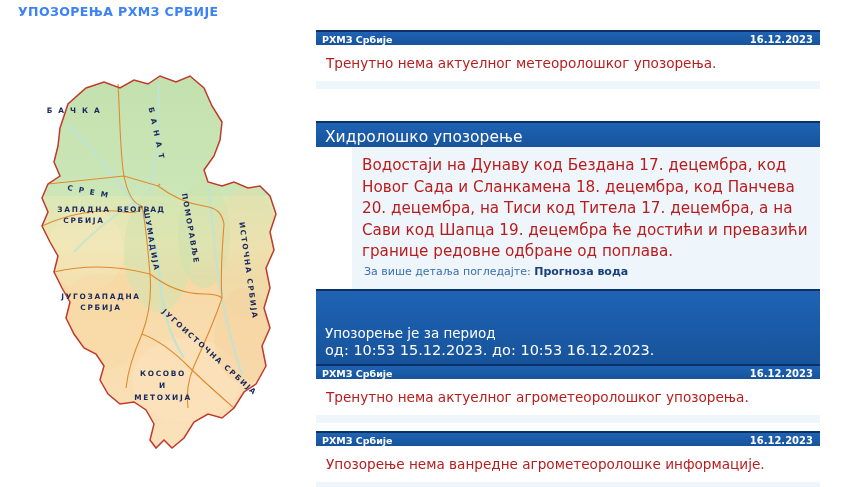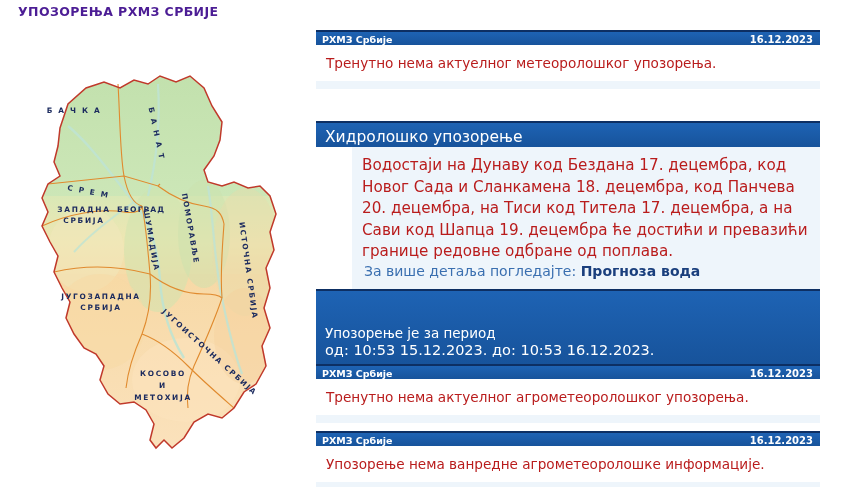--- a/index.html
+++ b/index.html
@@ -3,21 +3,21 @@
 <meta charset="utf-8">
 <style>
   html,body{margin:0;padding:0;}
   body{
     width:850px;height:487px;background:#ffffff;
     font-family:"DejaVu Sans","Liberation Sans",sans-serif;
     overflow:hidden;position:relative;
   }
   #page-title{
     position:absolute;left:18px;top:4px;
-    font-size:12.5px;font-weight:bold;color:#4c1d95;
+    font-size:12.5px;font-weight:bold;color:#3b82f6;
     letter-spacing:.4px;
   }
 
   
   #map-wrap{
     position:absolute;left:8px;top:36px;width:296px;height:440px;
   }
   #map-svg{display:block;width:296px;height:440px;}
   .map-label{
     font-family:"DejaVu Sans","Liberation Sans",sans-serif;
@@ -61,21 +61,21 @@
     box-sizing:border-box;
   }
   .body-box.tint{background:#eef5fb;margin-left:36px;}
   .body-text{
     color:#b91c1c;font-size:13.6px;line-height:20px;
   }
   .body-text.big{font-size:15.2px;line-height:21.5px;}
   .spacer{height:8px;background:#eef5fb;}
   .spacer.white{background:#ffffff;}
   .more-line{
-    color:#3a6fb0;font-size:14px;line-height:13px;padding:2px 0 3px 2px;
+    color:#3a6fb0;font-size:11px;line-height:13px;padding:2px 0 3px 2px;
   }
   .more-line .lnk{color:#1a3f7d;font-weight:bold;text-decoration:none;}
 </style>
 </head>
 <body>
 
 <div id="page-title">УПОЗОРЕЊА РХМЗ СРБИЈЕ</div>
 
 <div id="map-wrap">
   <svg id="map-svg" viewBox="0 0 296 440">

